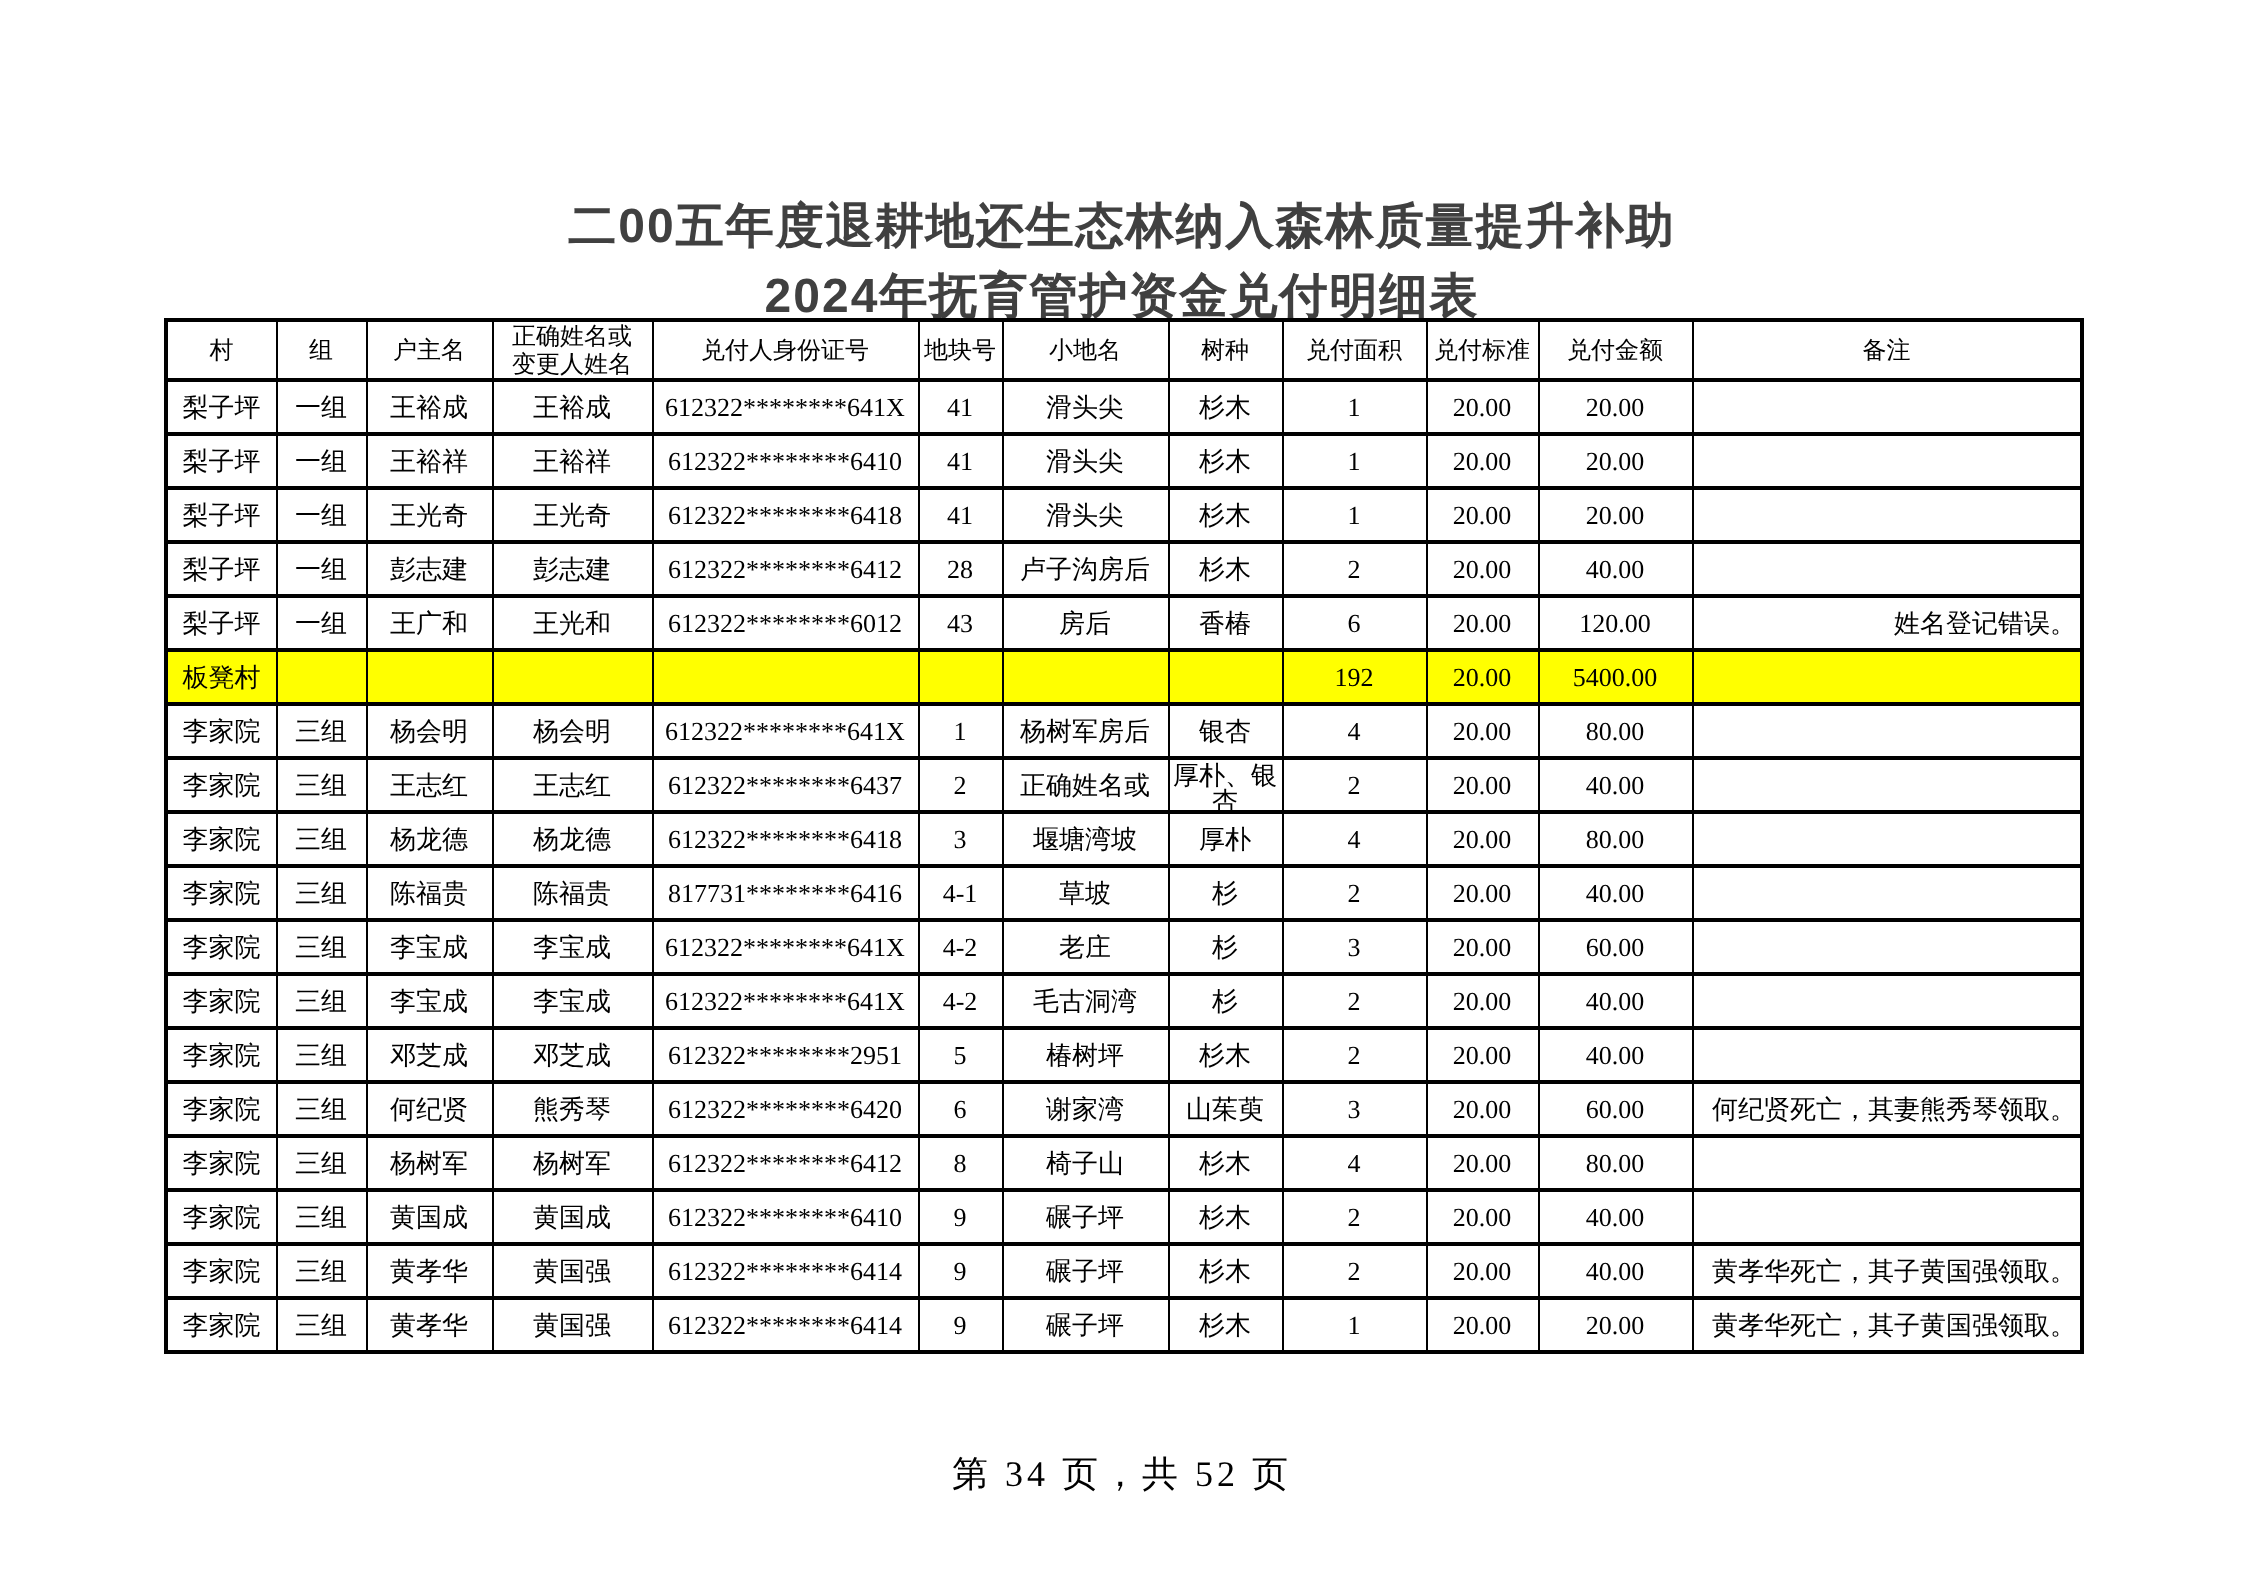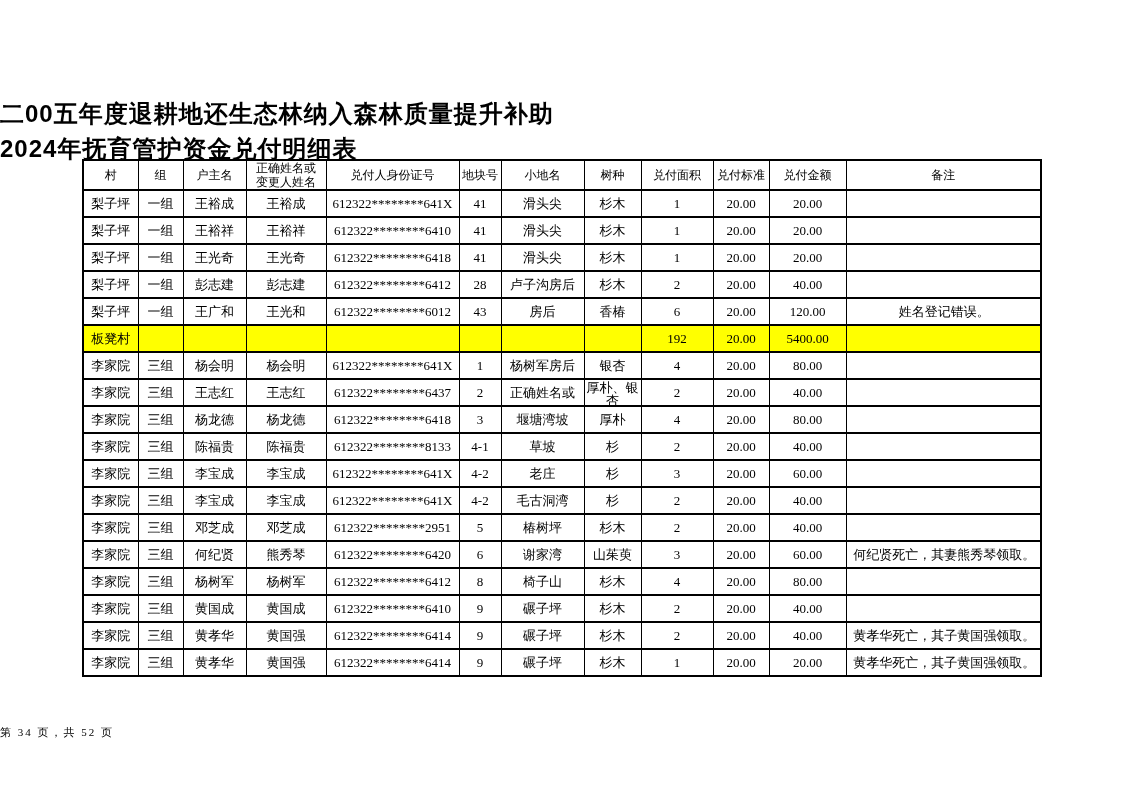--- a/index.html
+++ b/index.html
@@ -10,27 +10,27 @@
   .page {
     position: relative;
     width: 1122px;
     height: 793px;
     background: #ffffff;
     overflow: hidden;
     font-family: "Liberation Serif", "DejaVu Serif", serif;
     color: #000000;
   }
   .title {
-    text-align: left;
+    text-align: center;
     font-family: "Liberation Sans", "DejaVu Sans", sans-serif;
     font-weight: bold;
     font-size: 24px;
     line-height: 31px;
     letter-spacing: 1px;
-    color: #000000;
+    color: #404040;
   }
   .title-1 { margin-top: 98px; }
   .title-2 { margin-top: 4px; }
 
   table.grid {
     position: absolute;
     left: 82px;
     top: 159px;
     width: 958px;
     border-collapse: collapse;
@@ -59,21 +59,21 @@
   table.grid tbody td {
     height: 25px;
   }
   table.grid tbody td .cw {
     max-height: 24px;
     overflow: hidden;
     line-height: 13px;
     padding: 0 2px;
   }
   table.grid tbody td.remark {
-    text-align: center;
+    text-align: right;
   }
   table.grid tbody td.remark .cw {
     padding-left: 4px;
     white-space: nowrap;
   }
   table.grid tbody tr.highlight td {
     background: var(--highlight, #FFFF00);
   }
   
   col.c0  { width: 55px; }
@@ -87,21 +87,22 @@
   col.c8  { width: 72px; }
   col.c9  { width: 56px; }
   col.c10 { width: 77px; }
   col.c11 { width: 195px; }
 
   .footer {
     position: absolute;
     left: 0;
     width: 100%;
     top: 725px;
-    font-size: 11px;
+    text-align: center;
+    font-size: 18px;
     letter-spacing: 2px;
     color: #000000;
   }
 </style>
 </head>
 <body>
 
 <div class="page">
   <div class="title title-1">二00五年度退耕地还生态林纳入森林质量提升补助</div>
   <div class="title title-2">2024年抚育管护资金兑付明细表</div>
@@ -488,21 +489,21 @@
           <td>
             <div class="cw">三组</div>
           </td>
           <td>
             <div class="cw">陈福贵</div>
           </td>
           <td>
             <div class="cw">陈福贵</div>
           </td>
           <td>
-            <div class="cw">612322********8133</div>
+            <div class="cw">817731********6416</div>
           </td>
           <td>
             <div class="cw">4-1</div>
           </td>
           <td>
             <div class="cw">草坡</div>
           </td>
           <td>
             <div class="cw">杉</div>
           </td>

